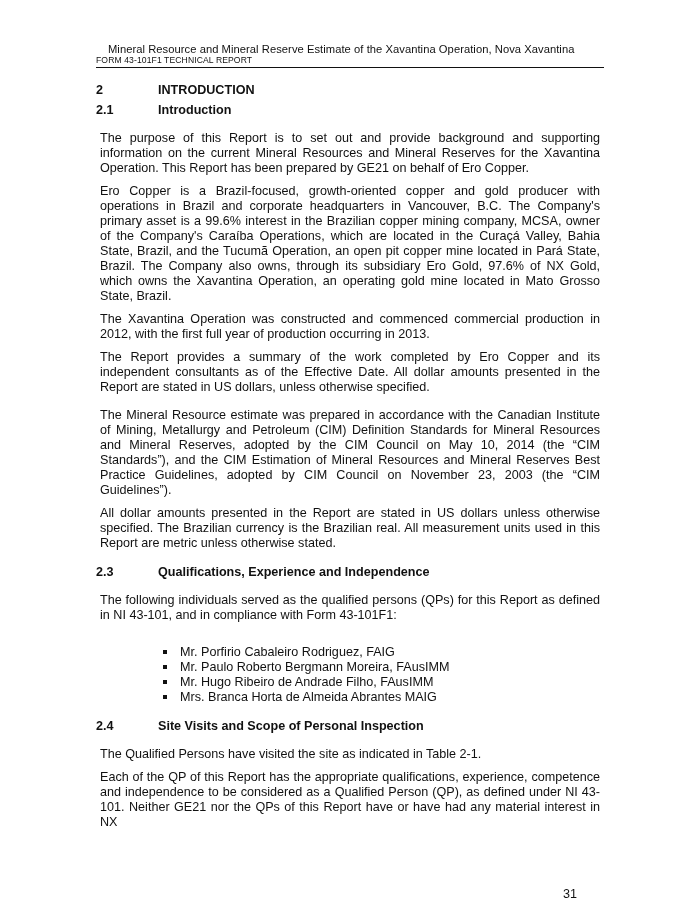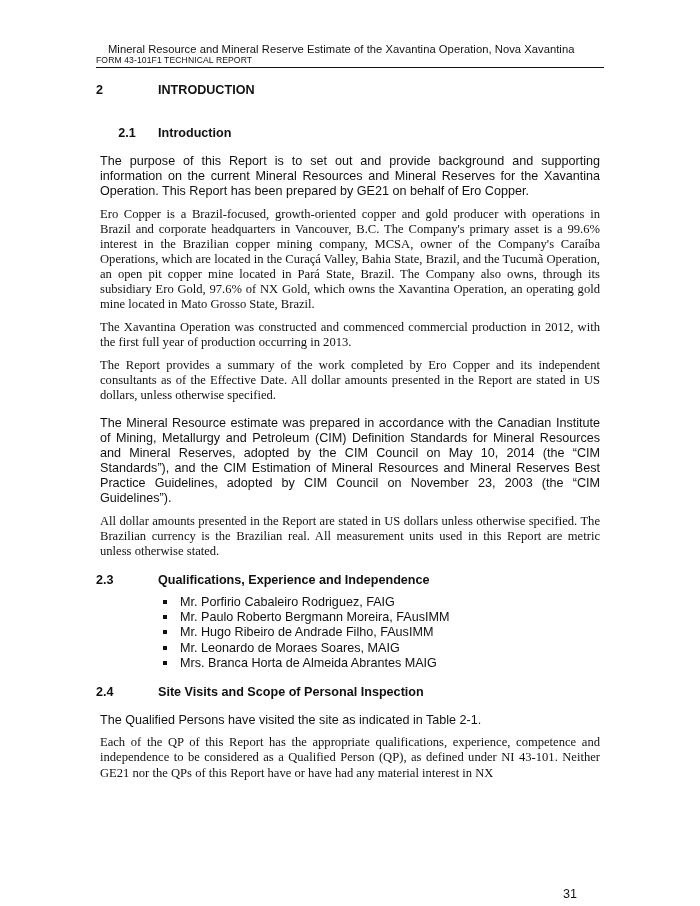--- a/index.html
+++ b/index.html
@@ -5,26 +5,26 @@
   html, body { margin: 0; padding: 0; background: #ffffff; }
   body { width: 700px; height: 906px; position: relative; overflow: hidden; font-family: "Liberation Sans", sans-serif; color: #111; }
   .page { position: absolute; left: 96px; top: 43px; width: 508px; }
   .hdr-title { font-size: 11.2px; letter-spacing: 0.05px; line-height: 12px; color: #111; margin-left: 12px; }
   .hdr-sub { font-size: 8.6px; line-height: 10px; letter-spacing: 0.1px; color: #111; }
   .hdr-rule { height: 0; border-top: 1.6px solid #111; margin-top: 2px; }
   .h1 { font-weight: bold; font-size: 12.6px; margin-top: 14px; display: flex; line-height: 16px; }
   .h2 { font-weight: bold; font-size: 12.6px; display: flex; line-height: 16px; }
   .num { width: 62px; flex: 0 0 62px; }
   p { margin: 4px; font-size: 12.6px; line-height: 15.1px; text-align: justify; }
-  .h2.s21 { margin-top: 27px; text-align: center; }
+  .h2.s21 { margin-top: 4px; }
   p.p1 { margin-top: 13px; }
-  p.gap { margin-top: 7.5px; font-family: Liberation Serif, serif; }
+  p.gap { margin-top: 7.5px; }
   .h2.after { margin-top: 13px; }
   p.afterh { margin-top: 13px; }
-  ul.qps { list-style: none; margin: 7px 0 0 0; padding: 0; }
+  ul.qps { list-style: none; margin: 21px 0 0 0; padding: 0; }
   ul.qps li { font-size: 12.6px; line-height: 15.1px; position: relative; padding-left: 84px; }
   ul.qps li .bullet { position: absolute; left: 67px; top: 5px; width: 4px; height: 4px; background: #111; }
   .pageno { position: absolute; left: 563px; top: 887px; font-size: 12.6px; }
 </style>
 </head>
 <body>
 
 <div class="page">
   <div class="hdr-title">Mineral Resource and Mineral Reserve Estimate of the Xavantina Operation, Nova Xavantina</div>
   <div class="hdr-sub">FORM 43-101F1 TECHNICAL REPORT</div>
@@ -44,25 +44,25 @@
   <p class="gap">The Xavantina Operation was constructed and commenced commercial production in 2012, with the first full year of production occurring in 2013.</p>
   <p class="gap">The Report provides a summary of the work completed by Ero Copper and its independent consultants as of the Effective Date. All dollar amounts presented in the Report are stated in US dollars, unless otherwise specified.</p>
 
   <p class="afterh">The Mineral Resource estimate was prepared in accordance with the Canadian Institute of Mining, Metallurgy and Petroleum (CIM) Definition Standards for Mineral Resources and Mineral Reserves, adopted by the CIM Council on May 10, 2014 (the “CIM Standards”), and the CIM Estimation of Mineral Resources and Mineral Reserves Best Practice Guidelines, adopted by CIM Council on November 23, 2003 (the “CIM Guidelines”).</p>
   <p class="gap">All dollar amounts presented in the Report are stated in US dollars unless otherwise specified.  The Brazilian currency is the Brazilian real. All measurement units used in this Report are metric unless otherwise stated.</p>
 
   <div class="h2 after">
     <span class="num">2.3</span>
     <span>Qualifications, Experience and Independence</span>
   </div>
+  <p class="afterh">The following individuals served as the qualified persons (QPs) for this Report as defined in NI 43-101, and in compliance with Form 43-101F1:</p>
   <ul class="qps">
     <li><span class="bullet"></span><span>Mr. Porfirio Cabaleiro Rodriguez, FAIG</span></li>
     <li><span class="bullet"></span><span>Mr. Paulo Roberto Bergmann Moreira, FAusIMM</span></li>
     <li><span class="bullet"></span><span>Mr. Hugo Ribeiro de Andrade Filho, FAusIMM</span></li>
-    <li><span class="bullet"></span><span>Mr. Leonardo de Moraes Soares, MAIG</span></li>
     <li><span class="bullet"></span><span>Mrs. Branca Horta de Almeida Abrantes MAIG</span></li>
   </ul>
 
   <div class="h2 after">
     <span class="num">2.4</span>
     <span>Site Visits and Scope of Personal Inspection</span>
   </div>
   <p class="afterh">The Qualified Persons have visited the site as indicated in Table 2-1.</p>
   <p class="gap">Each of the QP of this Report has the appropriate qualifications, experience, competence and independence to be considered as a Qualified Person (QP), as defined under NI 43-101. Neither GE21 nor the QPs of this Report have or have had any material interest in NX</p>
 </div>

